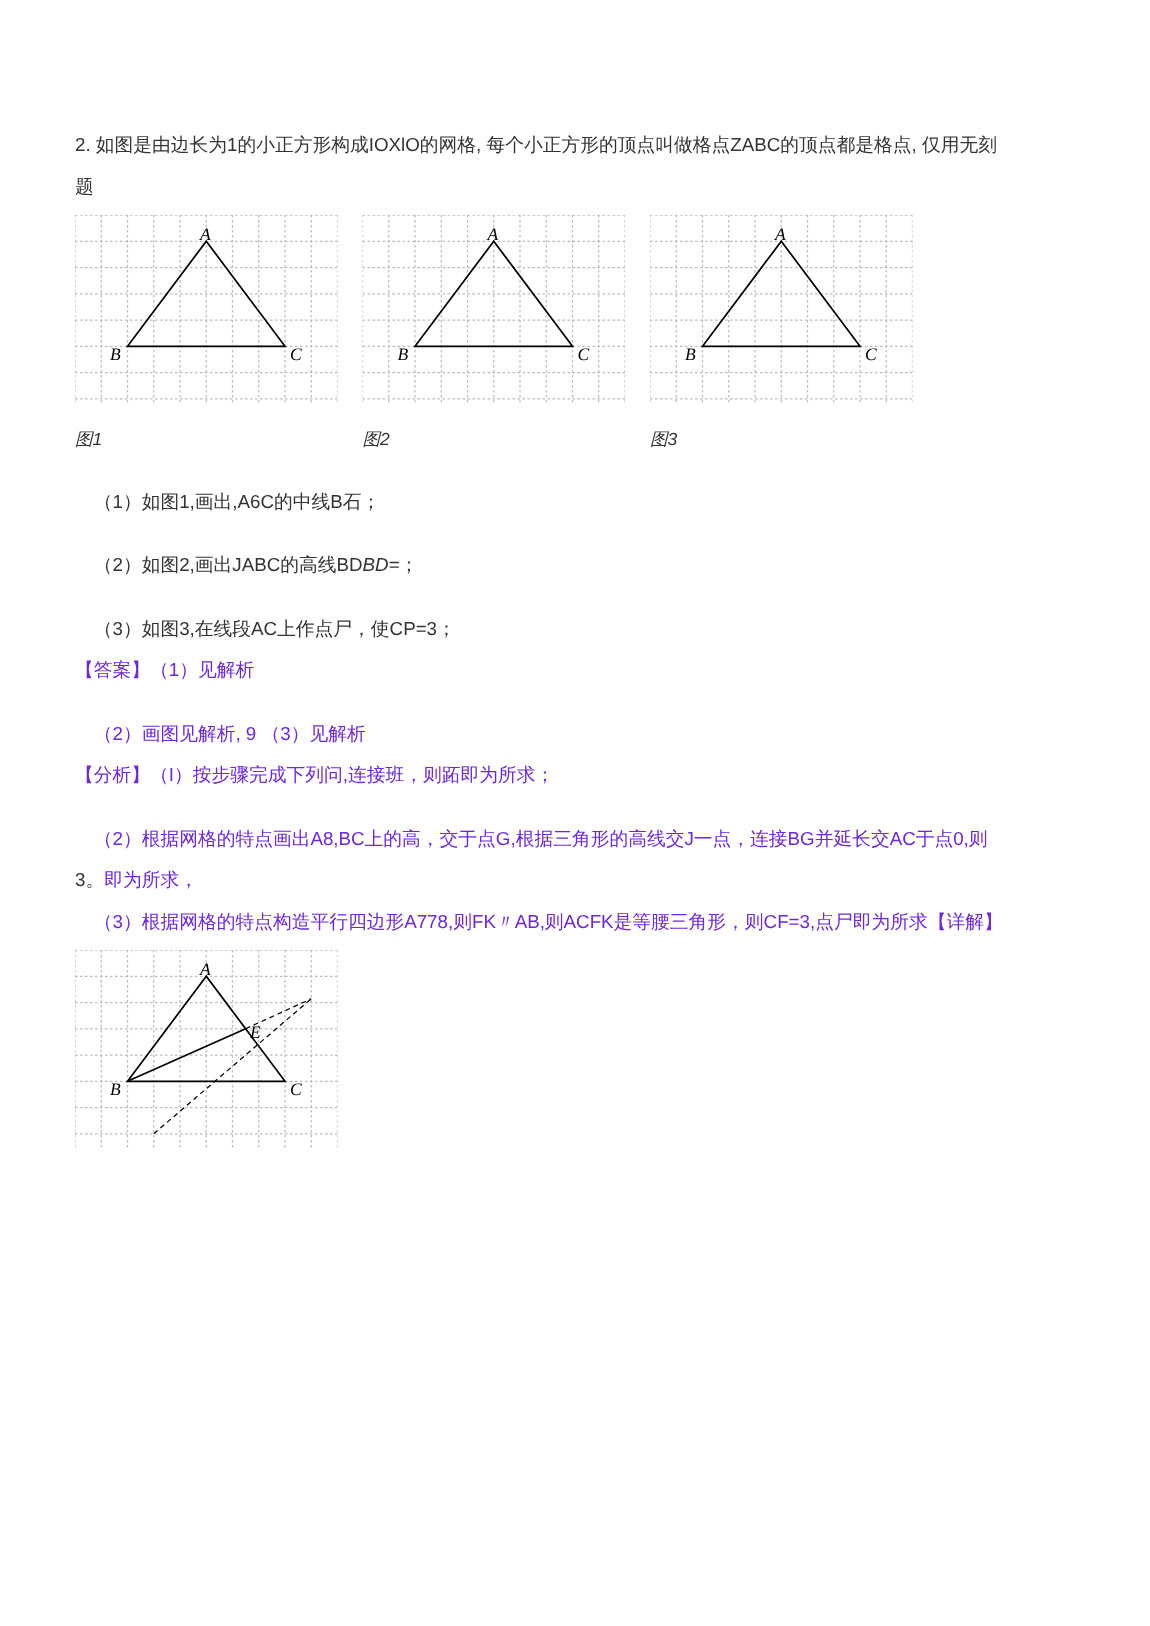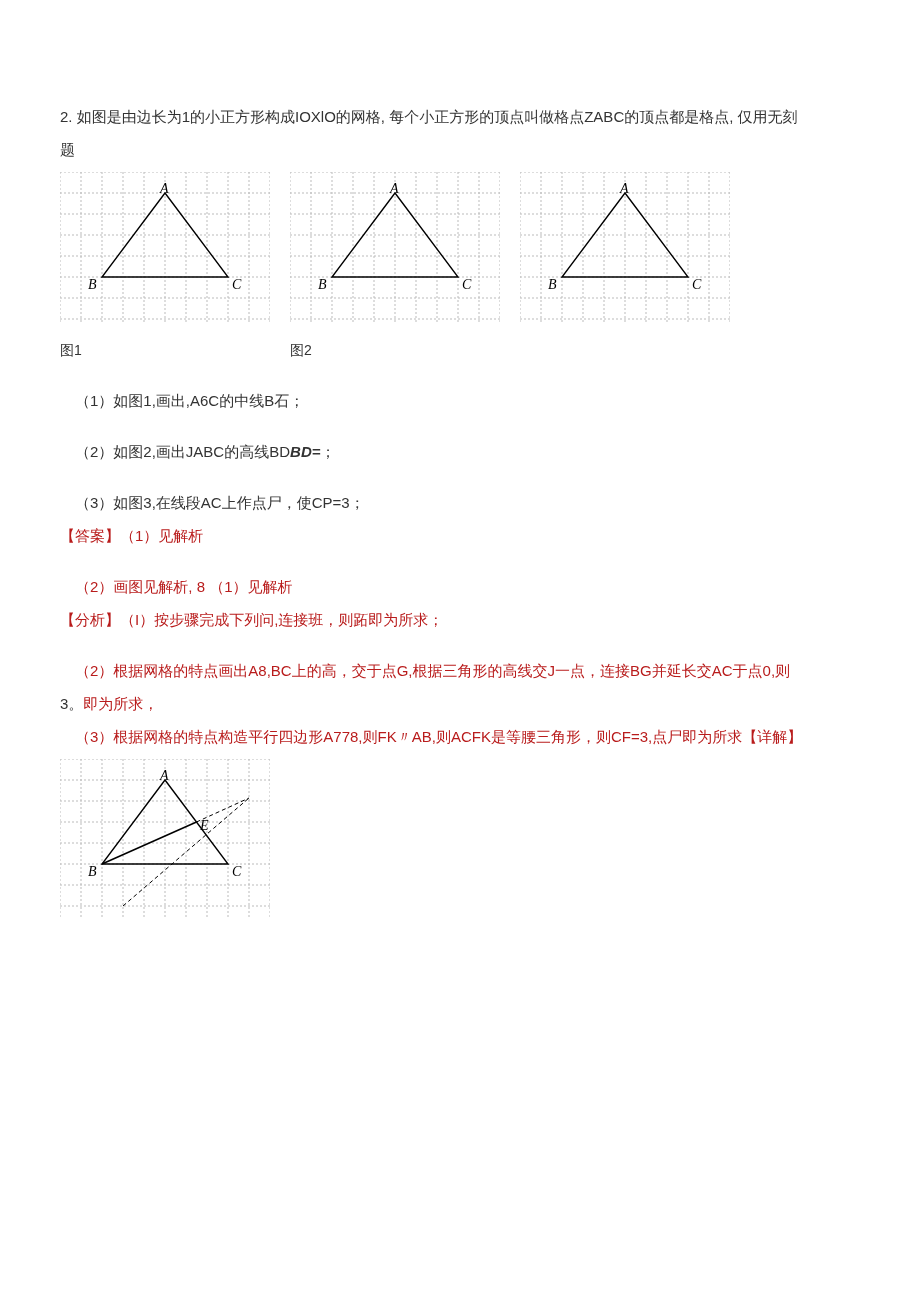--- a/index.html
+++ b/index.html
@@ -11,37 +11,38 @@
   }
   .page {
     width: 920px;
     margin: 0 auto;
     padding: 100px 60px 80px 60px;
     box-sizing: border-box;
     font-size: 15px;
     line-height: 2.2;
   }
   .black { color: #333; }
-  .red   { color: #b91c1c; }
-  .bi    { font-style: italic; font-weight: bold; }
+  .red   { color: #6d28d9; }
+  .bi    { font-style: italic; font-weight: normal; }
   .figs {
     display: flex;
     gap: 20px;
     margin: 6px 0 2px 0;
   }
   .fig {
     display: inline-block;
   }
   .grid {
     position: relative;
   }
   .gridlabel {
     font-size: 14px;
     margin-top: 2px;
     color: #333;
+    font-style: italic;
   }
   .label {
     position: absolute;
     font-style: italic;
     font-family: "Times New Roman", serif;
     font-size: 14px;
     color: #000;
   }
   .solfig {
     margin: 6px 0 10px 0;
@@ -162,33 +163,34 @@
                 <line x1="189" y1="0" x2="189" y2="150"></line>
                 <line x1="210" y1="0" x2="210" y2="150"></line>
               </g>
           </g>
           <polygon points="105,21 42,105 168,105" fill="none" stroke="#000" stroke-width="1.4"></polygon>
         </svg>
         <span class="label" style="left:100px; top:2px;">A</span>
         <span class="label" style="left:28px;  top:98px;">B</span>
         <span class="label" style="left:172px; top:98px;">C</span>
       </div>
+      <div class="gridlabel">图3</div>
     </div>
   </div>
 
   <p class="black indent">（1）如图1,画出,A6C的中线B石；</p>
   <p class="black indent">
     <span>（2）如图2,画出JABC的高线BD</span><span class="bi">BD=</span><span>；</span>
   </p>
   <p class="black indent">（3）如图3,在线段AC上作点尸，使CP=3；</p>
 
   <p class="red">【答案】（1）见解析</p>
   <p class="red indent">
-    <span>（2）画图见解析, 8</span>
-    <span>（1）见解析</span>
+    <span>（2）画图见解析, 9</span>
+    <span>（3）见解析</span>
   </p>
 
   <p class="red">【分析】（I）按步骤完成下列问,连接班，则跖即为所求；</p>
   <p class="red indent">（2）根据网格的特点画出A8,BC上的高，交于点G,根据三角形的高线交J一点，连接BG并延长交AC于点0,则</p>
   <p>
     <span class="black">3。</span><span class="red">即为所求，</span>
   </p>
   <p>
     <span class="red indent">（3）根据网格的特点构造平行四边形A778,则FK〃AB,则ACFK是等腰三角形，则CF=3,点尸即为</span><span class="red">所求</span><span class="red">【详解】</span>
   </p>

